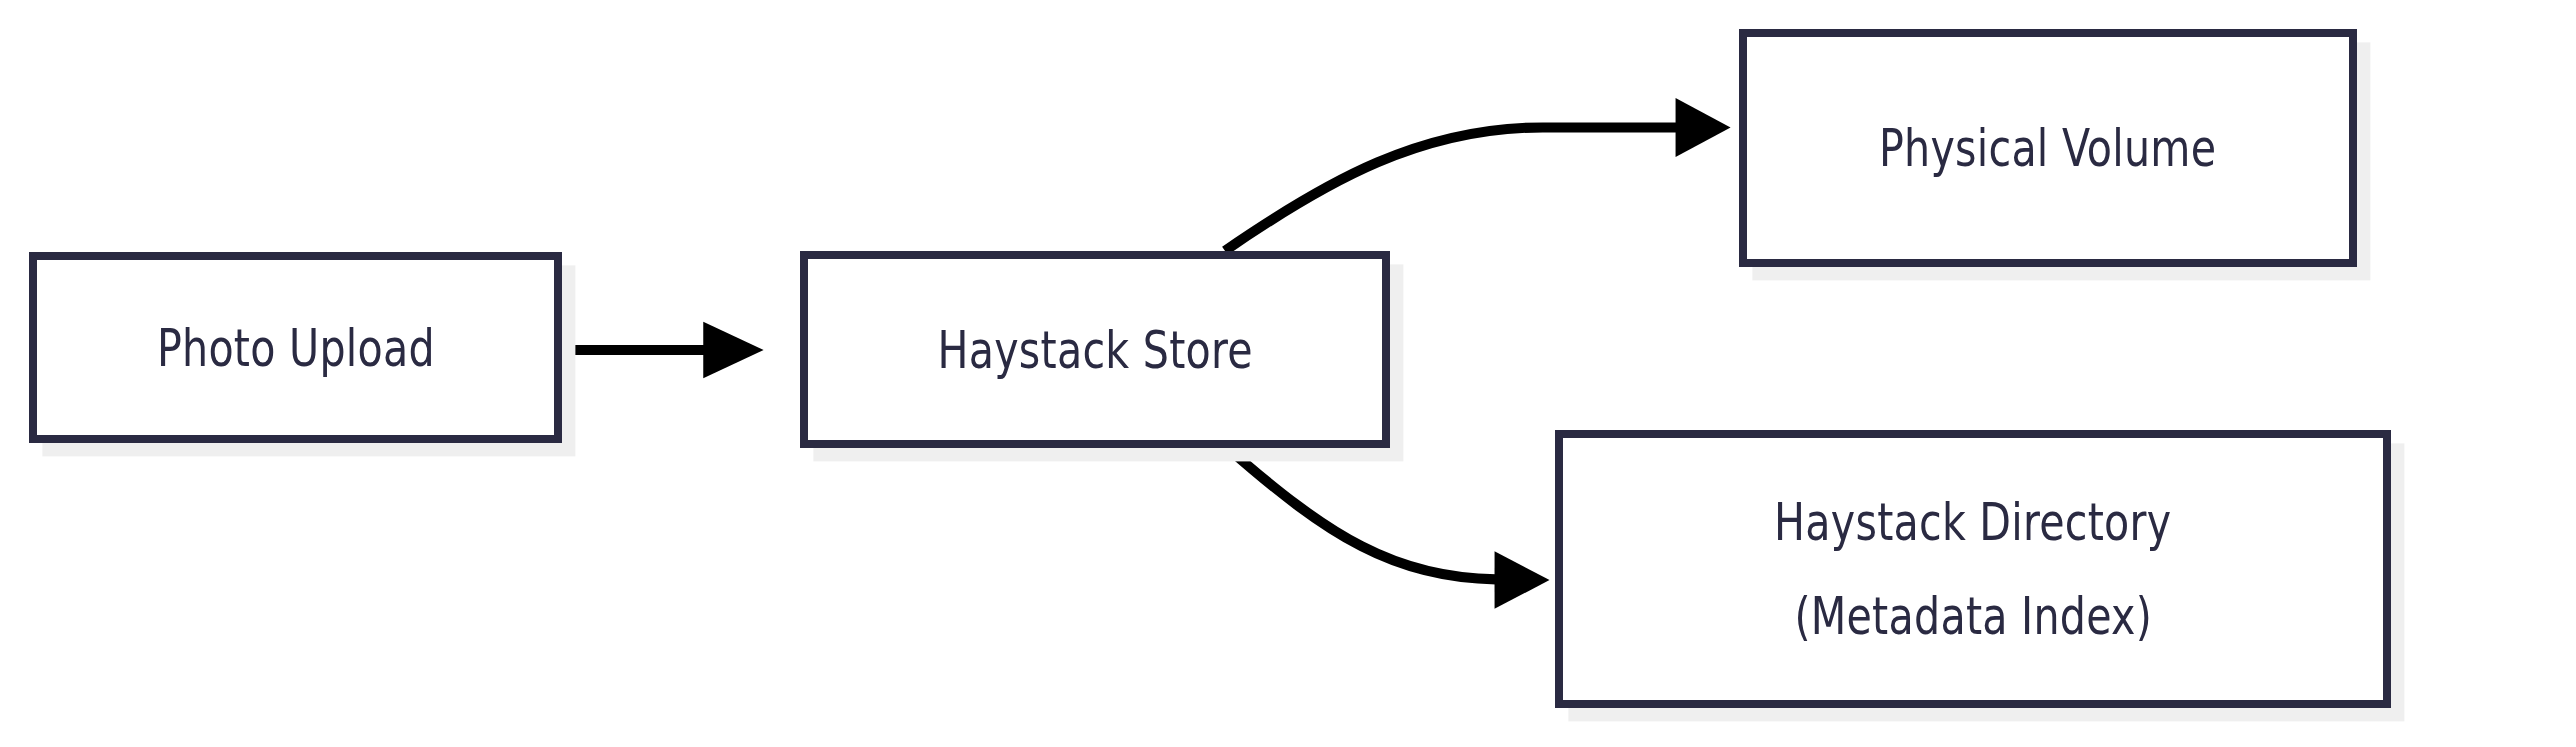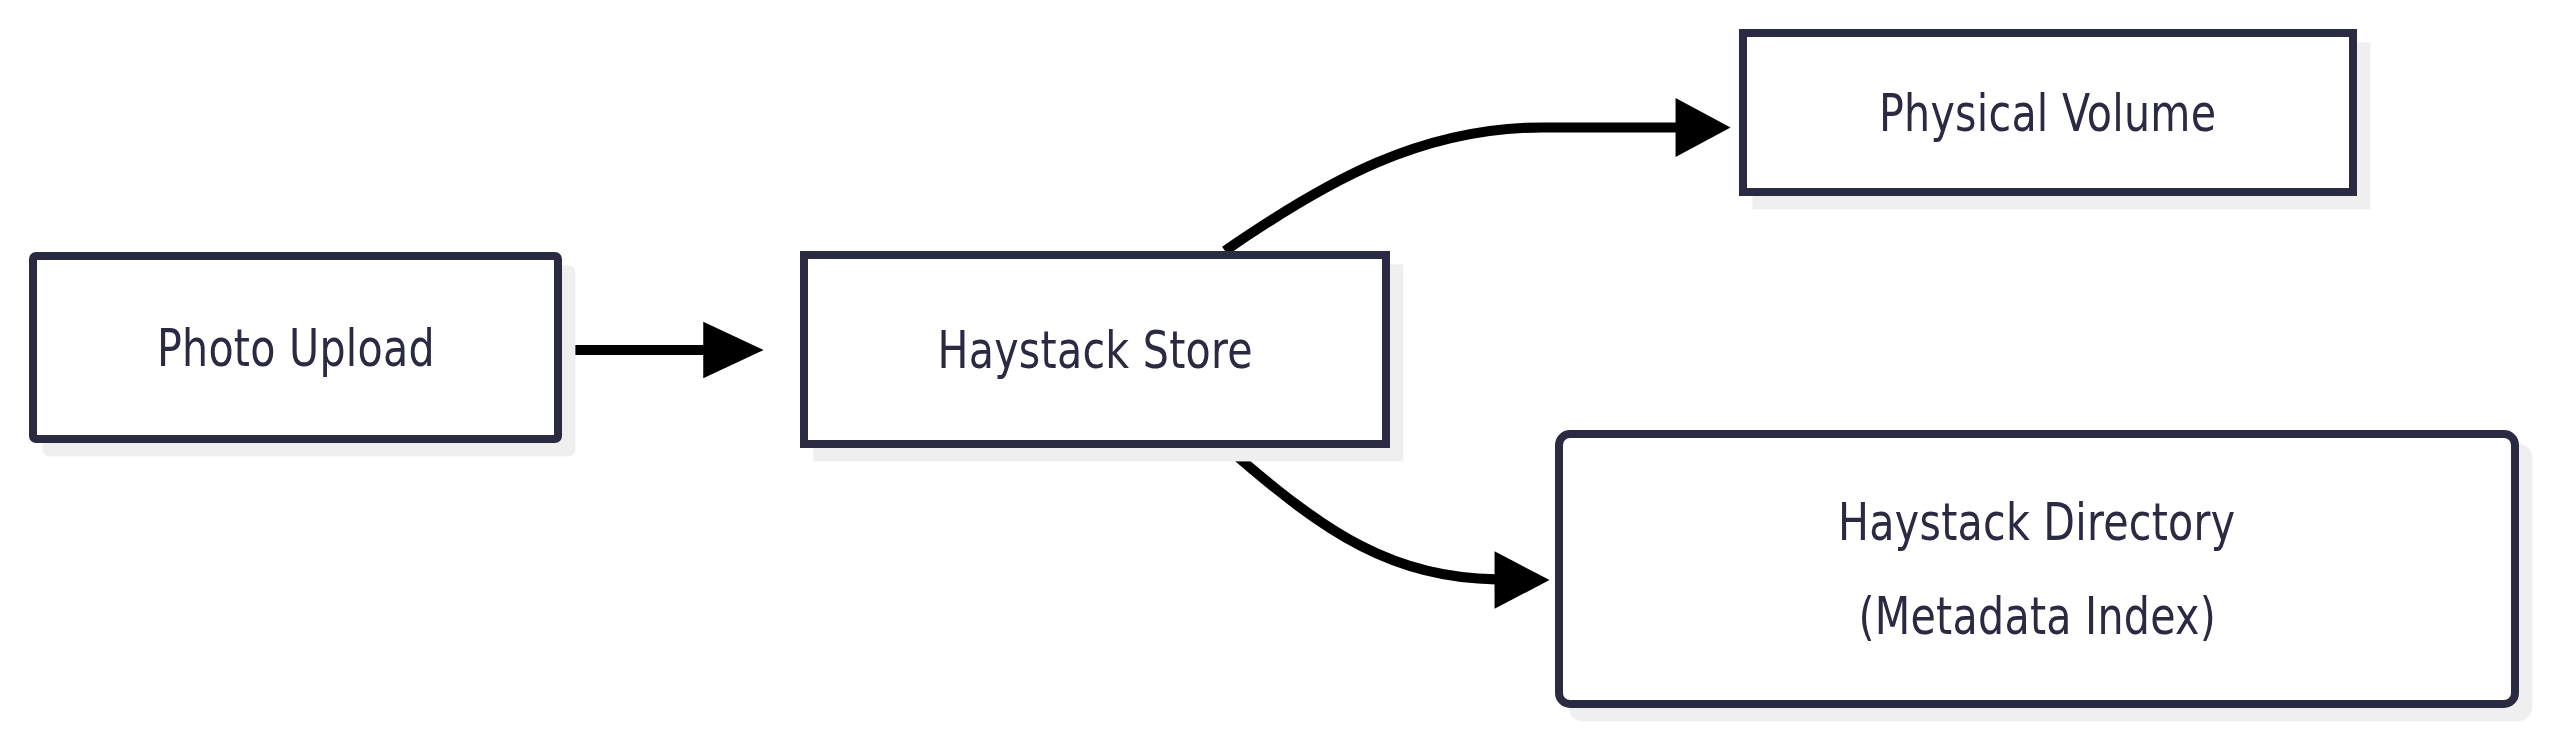--- a/index.html
+++ b/index.html
@@ -61,43 +61,41 @@
   .node-label.line-two {
     margin-top: 42px;
   }
 
   
   #node-photo-upload {
     left: 29px;
     top: 252px;
     width: 533px;
     height: 191px;
-    border-radius: 7px;
   }
 
   #node-haystack-store {
     left: 800px;
     top: 251px;
     width: 590px;
     height: 197px;
   }
 
   #node-physical-volume {
     left: 1739px;
     top: 29px;
     width: 618px;
-    height: 167px;
+    height: 238px;
   }
 
   #node-haystack-directory {
     left: 1555px;
     top: 430px;
-    width: 964px;
+    width: 836px;
     height: 278px;
-    border-radius: 15px;
   }
 </style>
 </head>
 <body>
 
 <div id="diagram-canvas">
 
   <svg id="edge-layer" viewBox="0 0 3840 1114" width="2576" height="747" xmlns="http://www.w3.org/2000/svg">
 
     <g>

